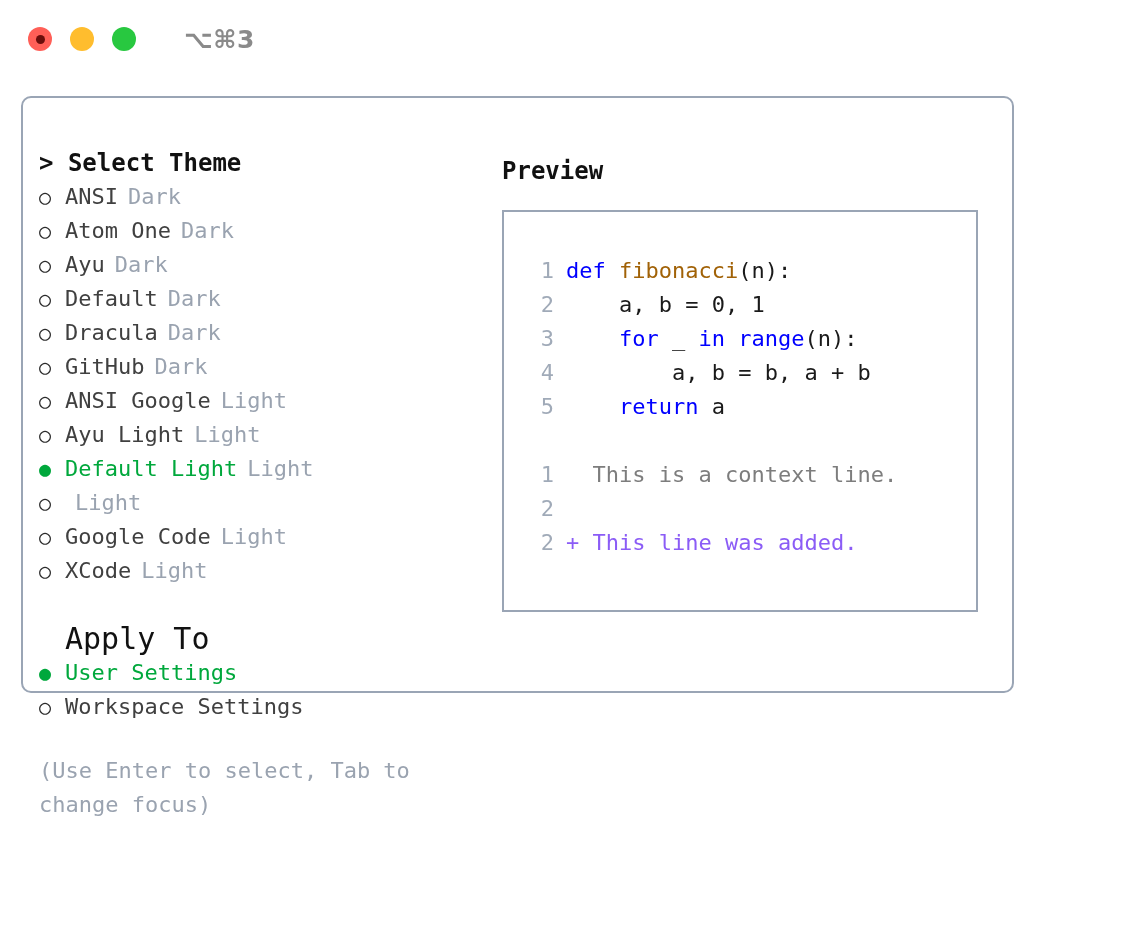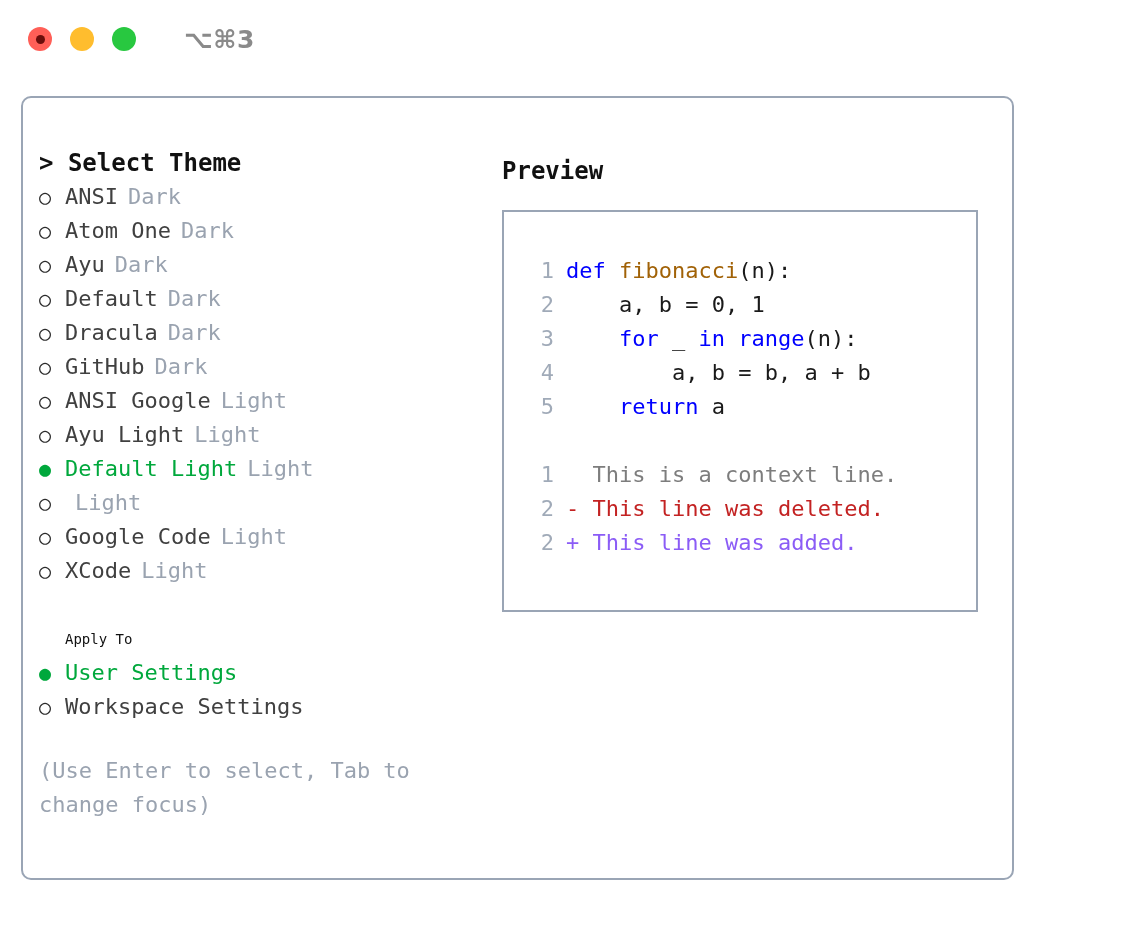--- a/index.html
+++ b/index.html
@@ -67,21 +67,21 @@
     letter-spacing: 0.5px;
     font-family: "DejaVu Sans", "Liberation Sans", sans-serif;
   }
 
   
   #frame {
     position: absolute;
     left: 21px;
     top: 96px;
     width: 993px;
-    height: 784px;
+    height: 597px;
     border: 2px solid #9aa5b5;
     border-radius: 10px;
     box-sizing: border-box;
     background: #ffffff;
   }
 
   
   #left-pane {
     position: absolute;
     left: 16px;
@@ -122,21 +122,21 @@
   .opt-name { color: #404040; }
   .opt-row.selected .opt-name { color: #00a83c; }
   .opt-mode {
     color: #9aa3b0;
     margin-left: 10px;
   }
 
   
   #apply-section { margin-top: 34px; }
   #apply-header {
-    font-size: 14px;
+    font-size: 30px;
     color: #111111;
     line-height: 34px;
     padding-left: 26px;
     white-space: pre;
   }
 
   
   #hint {
     margin-top: 30px;
     font-size: 22px;
@@ -240,20 +240,20 @@
         <div id="code-lines">
             <div class="code-line"><span class="lineno">1</span><span class="codetext"><span class="tok-kw">def </span><span class="tok-fn">fibonacci</span><span class="tok-plain">(n):</span></span></div>
             <div class="code-line"><span class="lineno">2</span><span class="codetext"><span class="tok-plain">    a, b = 0, 1</span></span></div>
             <div class="code-line"><span class="lineno">3</span><span class="codetext"><span class="tok-plain">    </span><span class="tok-kw">for</span><span class="tok-plain"> _ </span><span class="tok-kw">in</span><span class="tok-plain"> </span><span class="tok-kw">range</span><span class="tok-plain">(n):</span></span></div>
             <div class="code-line"><span class="lineno">4</span><span class="codetext"><span class="tok-plain">        a, b = b, a + b</span></span></div>
             <div class="code-line"><span class="lineno">5</span><span class="codetext"><span class="tok-plain">    </span><span class="tok-kw">return</span><span class="tok-plain"> a</span></span></div>
           </div>
         <div class="blank-line"></div>
         <div id="diff-lines">
             <div class="code-line"><span class="lineno">1</span><span class="diff-ctx">  This is a context line.</span></div>
-            <div class="code-line"><span class="lineno">2</span><span class="diff-del">- This line was deleted.</span></div>
+            <div class="code-line"><span class="lineno">2</span></div>
             <div class="code-line"><span class="lineno">2</span><span class="diff-add">+ This line was added.</span></div>
           </div>
       </div>
     </div>
 
   </div>
 </div>
 
 </body></html>

